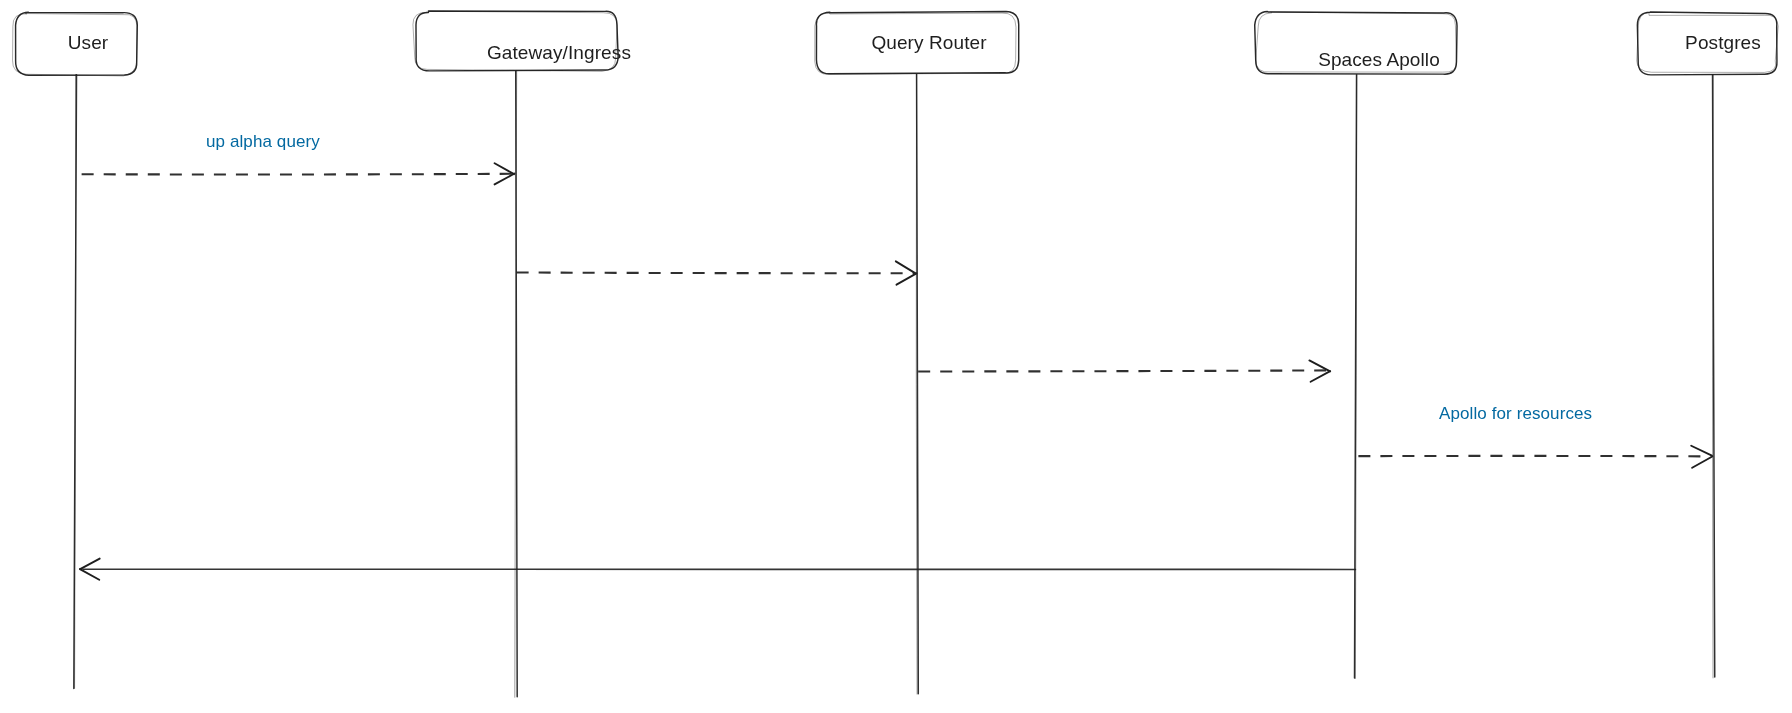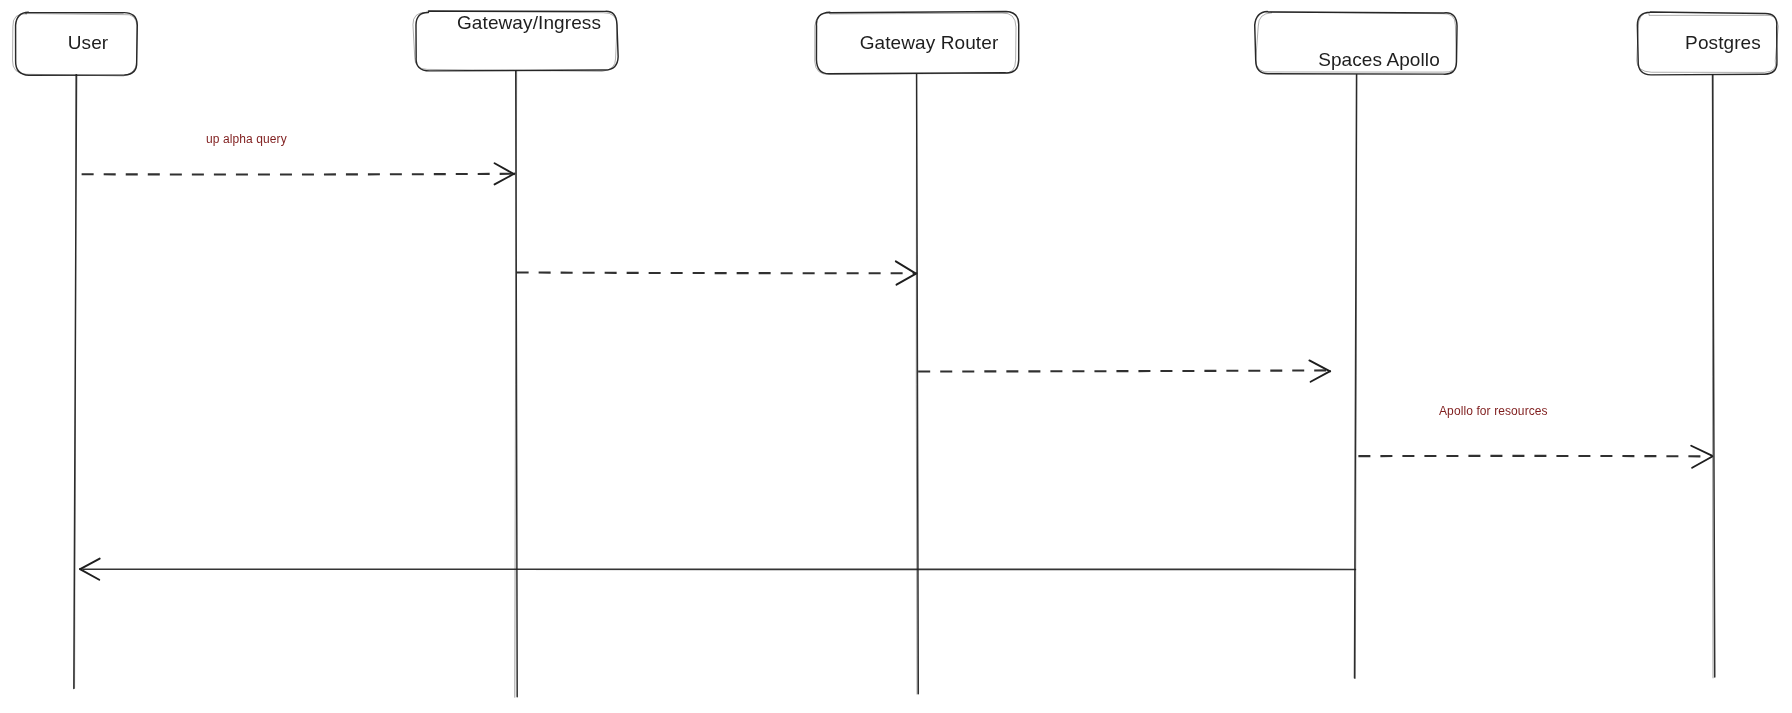--- a/index.html
+++ b/index.html
@@ -33,22 +33,22 @@
     font-size: 19px;
     color: #1e1e1e;
     white-space: nowrap;
     text-align: center;
     letter-spacing: 0.1px;
     padding-left: 12px;
   }
   .message-label {
     position: absolute;
     font-family: "Liberation Sans", sans-serif;
-    font-size: 12px;
-    color: #7f1d1d;
+    font-size: 17px;
+    color: #0369a1;
     white-space: nowrap;
     letter-spacing: 0.1px;
   }
 </style>
 </head>
 <body>
 
 <div id="diagram-root">
 
   <svg id="diagram-canvas" viewBox="0 0 1792 713" xmlns="http://www.w3.org/2000/svg">
@@ -115,22 +115,22 @@
         <g>
           <path d="M 1356.0878960614968 569.4267281539397 Q 720.213831941082 570.3638734450582 82.39196710656023 569.261097050347" fill="none" stroke="#1e1e1e" stroke-width="1.6" stroke-opacity="0.9" stroke-linecap="butt"></path>
           <path d="M 99.69671249412778 558.5967491156406 L 80.14499425918096 569.1122412684431" fill="none" stroke="#1e1e1e" stroke-width="1.9" stroke-linecap="round"></path>
           <path d="M 99.24871444704416 579.7399620535504 L 79.96056449434747 569.0814794304695" fill="none" stroke="#1e1e1e" stroke-width="1.9" stroke-linecap="round"></path>
         </g>
       </g>
   </svg>
 
   <div id="participant-labels">
       <div class="participant-label" style="left: 15px; top: 31.5px; width: 122px;">User</div>
-      <div class="participant-label" style="left: 415px; top: 12px; width: 204px;">Gateway/Ingress</div>
-      <div class="participant-label" style="left: 816px; top: 31.5px; width: 202px;">Gateway Router</div>
+      <div class="participant-label" style="left: 415px; top: 42px; width: 204px; text-align: right;">Gateway/Ingress</div>
+      <div class="participant-label" style="left: 816px; top: 31.5px; width: 202px;">Query Router</div>
       <div class="participant-label" style="left: 1256px; top: 49px; width: 222px;">Spaces Apollo</div>
       <div class="participant-label" style="left: 1637px; top: 31.5px; width: 148px;">Postgres</div>
     </div>
   <div id="message-labels">
       <div class="message-label" style="left: 206px; top: 132px;">up alpha query</div>
       <div class="message-label" style="left: 1439px; top: 404px;">Apollo for resources</div>
     </div>
 
 </div>
 

